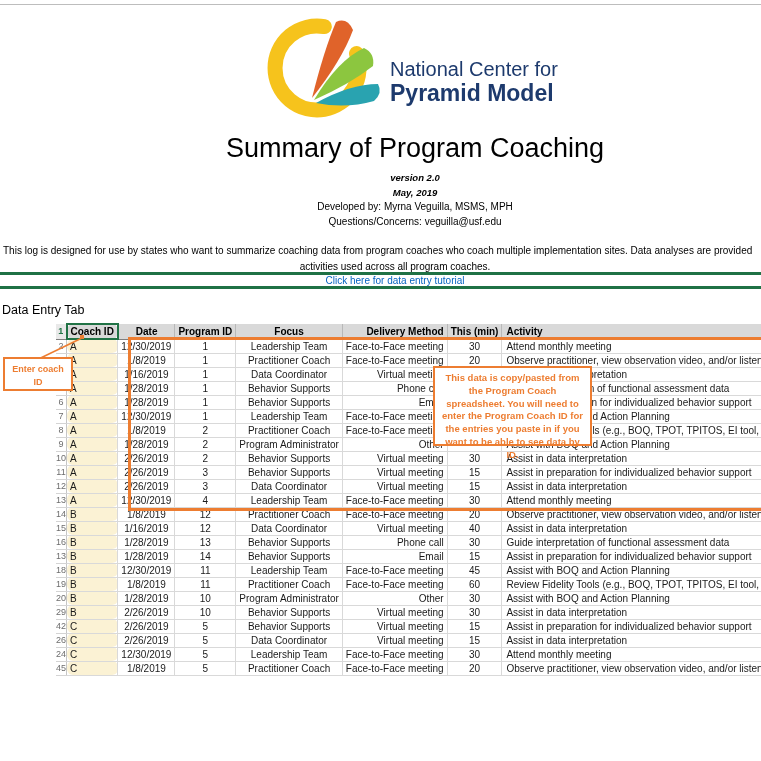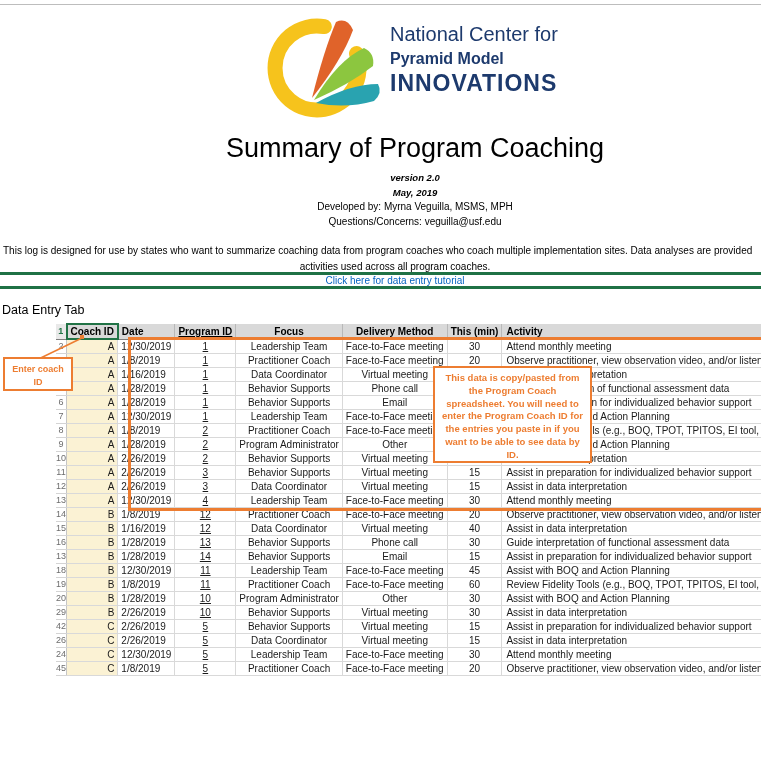--- a/index.html
+++ b/index.html
@@ -4,22 +4,22 @@
 <style>
   html,body{margin:0;padding:0;background:#ffffff;}
   body{width:761px;height:761px;position:relative;overflow:hidden;
        font-family:"Liberation Sans",sans-serif;color:#000;}
   .abs{position:absolute;}
   .topline{top:4px;left:0;width:761px;height:1px;background:#bdbdbd;}
 
   
   .logo{top:10px;left:262px;width:395px;height:110px;}
   .logo-text{position:absolute;left:128px;top:12px;white-space:nowrap;color:var(--logo_navy);}
-  .lt1{font-size:20px;line-height:24px;font-weight:normal;}
-  .lt2{font-size:16px;line-height:25px;font-weight:bold;}
+  .lt1{font-size:20px;line-height:24px;font-weight:normal;margin-top:35px;}
+  .lt2{font-size:23px;line-height:25px;font-weight:bold;}
   .lt3{font-size:23px;line-height:25px;font-weight:bold;letter-spacing:1px;}
 
   
   .title{top:133px;left:0;width:830px;text-align:center;font-size:27px;}
   .meta{top:171px;left:0;width:830px;text-align:center;}
   .meta div{line-height:14.5px;}
   .m-it{font-size:9.5px;font-weight:bold;font-style:italic;}
   .m-n{font-size:10px;}
 
   
@@ -34,58 +34,57 @@
   .tablewrap{top:323px;left:56px;}
   table{border-collapse:collapse;table-layout:fixed;}
   th,td{box-sizing:border-box;overflow:hidden;white-space:nowrap;padding:0 3px;
         border-right:1px solid #d9d9d9;border-bottom:1px solid #d9d9d9;}
   th{height:15px;font-size:10px;font-weight:bold;background:var(--table_header_bg);
      text-align:center;border-right:1px solid #b8b8b8;border-bottom:1px solid #7f7f7f;}
   td{height:14px;font-size:10px;color:#1a1a1a;}
   .c-num{width:22px;text-align:center;font-size:9px;color:#6d6d6d;
          border-right:1px solid #c6c6c6;border-bottom:1px solid #d4d4d4;background:#fff;padding:0;}
   th.c-num{background:#e9e9e9;color:var(--selection_green);font-weight:bold;border-bottom:1px solid #7f7f7f;}
-  .c-coach{width:52px;text-align:right;}
+  .c-coach{width:52px;text-align:left;border-radius:6px;}
   td.c-coach{background:var(--coach_column_bg);}
   th.c-coach{border:2px solid var(--selection_green);}
-  .c-date{width:71px;text-align:left;}
-  .c-prog{width:60px;text-align:center;text-decoration:underline;}
+  .c-date{width:71px;text-align:center;}
+  .c-prog{width:60px;text-align:center;}
   .c-focus{width:104px;text-align:center;}
-  .c-del{width:111px;text-align:center;}
+  .c-del{width:111px;text-align:right;}
   .c-time{width:52px;text-align:center;}
   .c-act{width:330px;text-align:left;padding-left:4px;}
 
   
   .paste-rect{left:128px;top:337px;width:732px;height:174px;
               border:3px solid var(--accent_orange);box-sizing:border-box;}
   .anchor-dot{left:80px;top:335px;width:4px;height:4px;background:var(--accent_orange);}
   .leader-svg{left:0;top:330px;width:100px;height:70px;}
   .coach-note{left:3px;top:357px;width:70px;height:34px;border:2px solid var(--accent_orange);
               background:#fff;color:var(--accent_orange);font-weight:bold;font-size:9px;
               line-height:13px;text-align:center;box-sizing:border-box;padding-top:4px;}
-  .paste-note{left:433px;top:366px;width:159px;height:97px;border:2px solid var(--accent_orange);
+  .paste-note{left:433px;top:366px;width:159px;height:80px;border:2px solid var(--accent_orange);
               background:#fff;color:var(--accent_orange);font-weight:bold;font-size:9.5px;
               line-height:12.8px;text-align:center;box-sizing:border-box;padding:4px 5px;}
 </style>
 </head>
 <body>
 
 <div class="abs topline"></div>
 
 <div class="abs logo">
   <svg width="124" height="108" viewBox="0 0 124 108">
     <path d="M62.3,16.6 A42,42 0 1 0 94.5,43.6" fill="none" stroke="#F6C31C" stroke-width="15" stroke-linecap="round"></path>
     <path d="M50,88 Q62,40 74,12 Q85,7 91,20 Q80,50 50,88 Z" fill="#E0632A"></path>
     <path d="M52,90 Q76,50 102,38 Q113,43 111,56 Q88,74 52,90 Z" fill="#8CC63F"></path>
     <path d="M54,93 Q88,74 116,74 Q121,83 112,91 Q84,99 54,93 Z" fill="#29A3B0"></path>
   </svg>
   <div class="logo-text">
     <div class="lt1">National Center for</div>
     <div class="lt2">Pyramid Model</div>
-    <div class="lt3">INNOVATIONS</div>
   </div>
 </div>
 
 <div class="abs title">Summary of Program Coaching</div>
 <div class="abs meta">
   <div class="m-it">version 2.0</div>
   <div class="m-it">May, 2019</div>
   <div class="m-n">Developed by: Myrna Veguilla, MSMS, MPH</div>
   <div class="m-n">Questions/Concerns: veguilla@usf.edu</div>
 </div>

